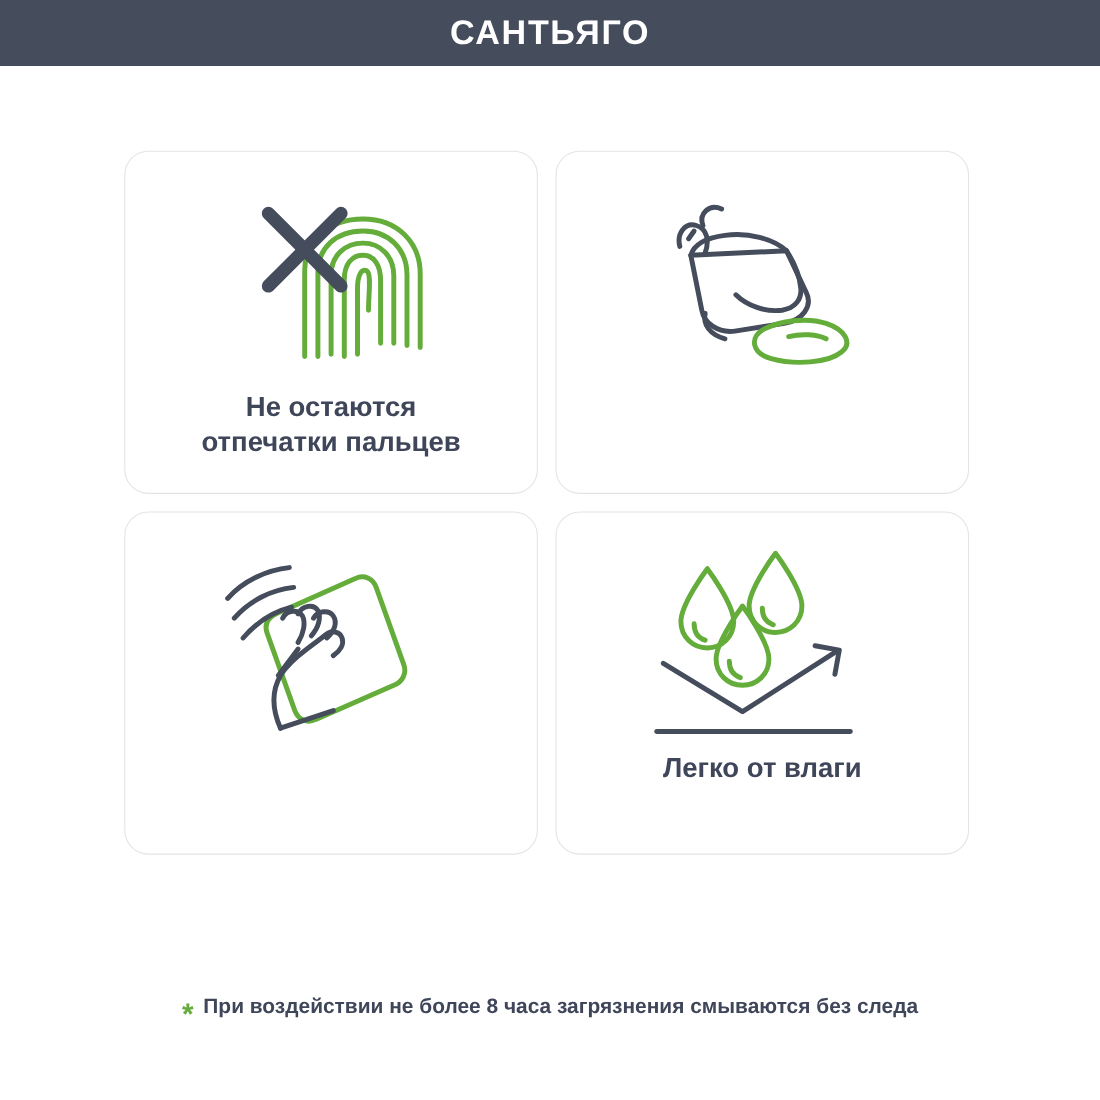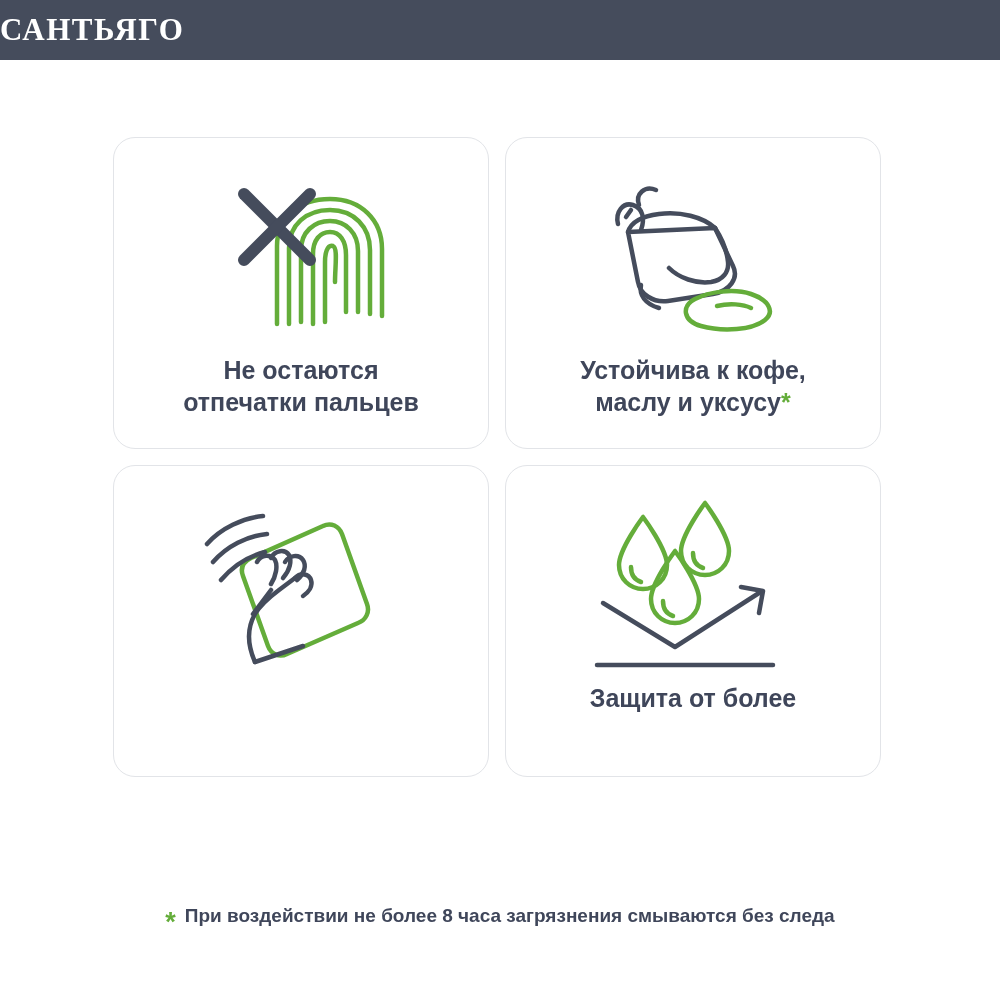--- a/index.html
+++ b/index.html
@@ -17,21 +17,21 @@
     position: relative;
     width: 1000px;
     height: 1000px;
     box-sizing: border-box;
   }
   .header {
     height: 60px;
     background: #454c5c;
     display: flex;
     align-items: center;
-    font-family: Liberation Serif, serif;
+    justify-content: center;
   }
   .header-title {
     color: #ffffff;
     font-size: 31px;
     font-weight: bold;
     letter-spacing: 1.5px;
     text-transform: uppercase;
   }
   .grid {
     position: absolute;
@@ -141,22 +141,20 @@
             <path d="M132 56 C140 68 144 80 145 90 C146 100 140 108 128 110 C113 112 96 106 86 96"></path>
             <path d="M45 60 C48 50 60 44 76 42 C97 39 120 45 132 56"></path>
             <path d="M58 113 C56 123 62 132 76 136"></path>
           </g>
           <g stroke="#64ad3a" stroke-width="4.5" fill="none" stroke-linejoin="round" stroke-linecap="round">
             <path d="M112 127 C126 120 150 116 168 122 C186 128 192 140 182 148 C170 158 140 160 118 154 C100 149 98 134 112 127 Z"></path>
             <path d="M134 134 C146 131 160 132 168 136"></path>
           </g>
         </svg>
       </div>
-      <div class="card-label"><span>Устойчива к кофе,
-маслу и уксусу</span><span class="ast">*</span></div>
     </div>
 
     <div class="card">
       <div class="card-icon">
         <svg width="220" height="190" viewBox="0 0 220 190" fill="none" xmlns="http://www.w3.org/2000/svg">
           <g stroke="#64ad3a" stroke-width="4.5" fill="none" stroke-linejoin="round">
             <path d="M60 66 L132 34 C140 30 148 34 151 42 L176 112 C179 120 175 128 167 131 L96 162 C88 166 80 162 77 154 L52 84 C49 76 52 70 60 66 Z"></path>
           </g>
           <g stroke="#454c5c" stroke-width="4.5" fill="none" stroke-linecap="round">
             <path d="M16 52 C30 36 52 26 72 24"></path>
@@ -187,21 +185,21 @@
             <path d="M92 56 C92 56 68 88 68 104 C68 118 79 128 92 128 C105 128 116 118 116 104 C116 88 92 56 92 56 Z"></path>
             <path d="M80 106 C80 114 84 119 90 121"></path>
           </g>
           <g stroke="#454c5c" stroke-width="4.5" fill="none" stroke-linecap="round" stroke-linejoin="round">
             <path d="M20 108 L92 152 L176 98"></path>
             <path d="M158 92 L180 96 L176 118"></path>
             <line x1="14" y1="170" x2="190" y2="170"></line>
           </g>
         </svg>
       </div>
-      <div class="card-label"><span>Защита от более</span></div>
+      <div class="card-label"><span>Легко от влаги</span></div>
     </div>
 
   </div>
 
   <div class="footnote">
     <span class="footnote-star">*</span>
     <span class="footnote-text">При воздействии не более 8 часа загрязнения смываются без следа</span>
   </div>
 
 </div>

